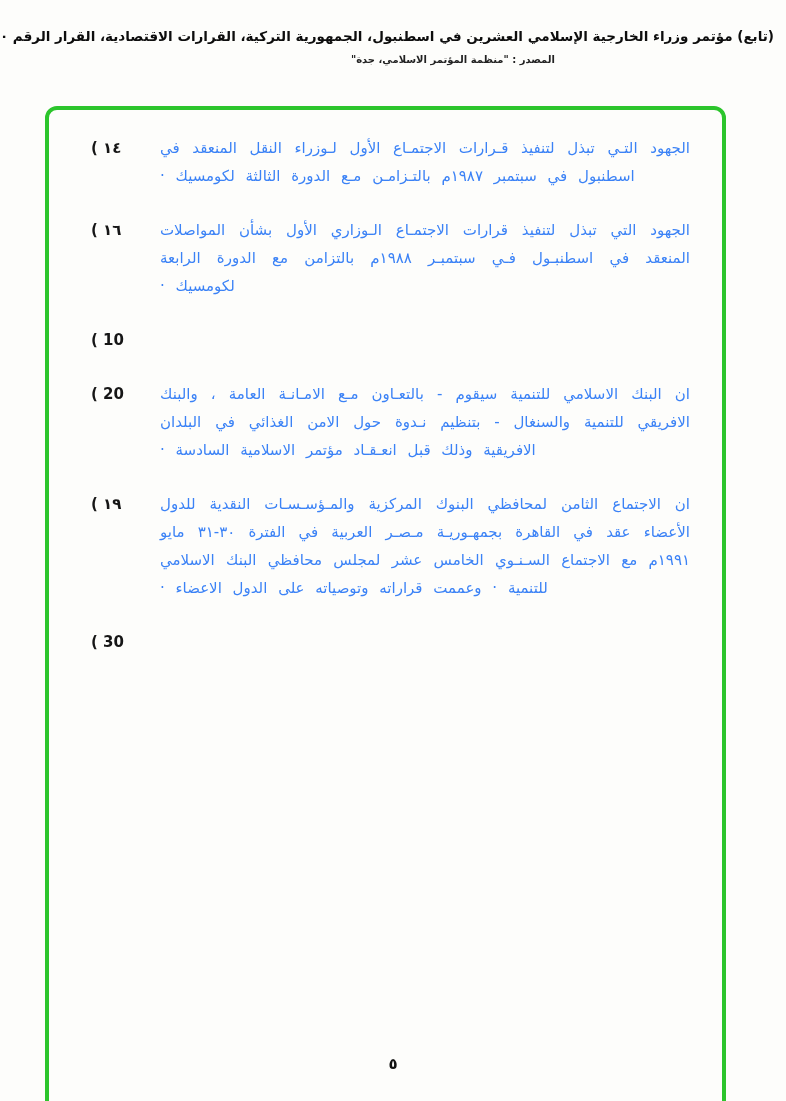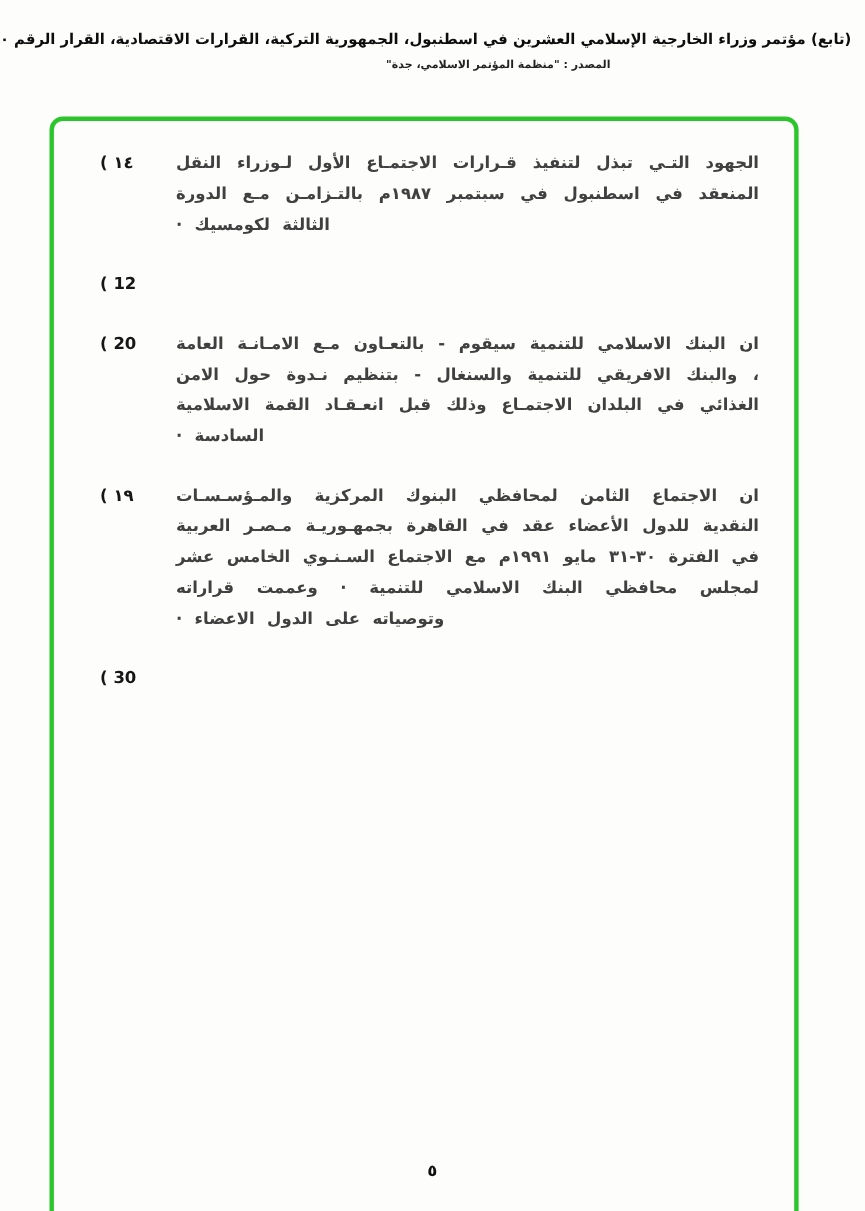--- a/index.html
+++ b/index.html
@@ -64,24 +64,24 @@
     color:#161616;
     white-space:nowrap;
   }
   .item-text {
     flex:1 1 auto;
     direction:rtl;
     text-align:justify;
     text-align-last:left;
     -moz-text-align-last:left;
     font-size:15px;
-    font-weight:700;
+    font-weight:400;
     line-height:28px;
     word-spacing:6px;
-    color:#404040;
+    color:#3b82f6;
   }
   
   .page-number {
     position:absolute;
     bottom:28px; left:0; right:0;
     text-align:center;
     font-size:15px;
     font-weight:bold;
     color:#111;
   }
@@ -95,25 +95,29 @@
 
   <div class="header-source">المصدر : "منظمة المؤتمر الاسلامي، جدة"</div>
 
   <div class="content-box" style="border-color: rgb(44, 197, 44);">
     <div class="items">
         <div class="item">
           <div class="item-number">( ١٤</div>
           <div class="item-text">الجهود التـي تبذل لتنفيذ قـرارات الاجتمـاع الأول لـوزراء النقل المنعقد في اسطنبول في سبتمبر ١٩٨٧م بالتـزامـن مـع الدورة الثالثة لكومسيك ·</div>
         </div>
         <div class="item">
-          <div class="item-number">( 12</div>
+          <div class="item-number">( ١٦</div>
+          <div class="item-text">الجهود التي تبذل لتنفيذ قرارات الاجتمـاع الـوزاري الأول بشأن المواصلات المنعقد في اسطنبـول فـي سبتمبـر ١٩٨٨م بالتزامن مع الدورة الرابعة لكومسيك ·</div>
+        </div>
+        <div class="item">
+          <div class="item-number">( 10</div>
         </div>
         <div class="item">
           <div class="item-number">( 20</div>
-          <div class="item-text">ان البنك الاسلامي للتنمية سيقوم - بالتعـاون مـع الامـانـة العامة ، والبنك الافريقي للتنمية والسنغال - بتنظيم نـدوة حول الامن الغذائي في البلدان الاجتمـاع وذلك قبل انعـقـاد القمة الاسلامية السادسة ·</div>
+          <div class="item-text">ان البنك الاسلامي للتنمية سيقوم - بالتعـاون مـع الامـانـة العامة ، والبنك الافريقي للتنمية والسنغال - بتنظيم نـدوة حول الامن الغذائي في البلدان الافريقية وذلك قبل انعـقـاد مؤتمر الاسلامية السادسة ·</div>
         </div>
         <div class="item">
           <div class="item-number">( ١٩</div>
           <div class="item-text">ان الاجتماع الثامن لمحافظي البنوك المركزية والمـؤسـسـات النقدية للدول الأعضاء عقد في القاهرة بجمهـوريـة مـصـر العربية في الفترة ٣٠-٣١ مايو ١٩٩١م مع الاجتماع السـنـوي الخامس عشر لمجلس محافظي البنك الاسلامي للتنمية · وعممت قراراته وتوصياته على الدول الاعضاء ·</div>
         </div>
         <div class="item">
           <div class="item-number">( 30</div>
         </div>
       </div>
   </div>

